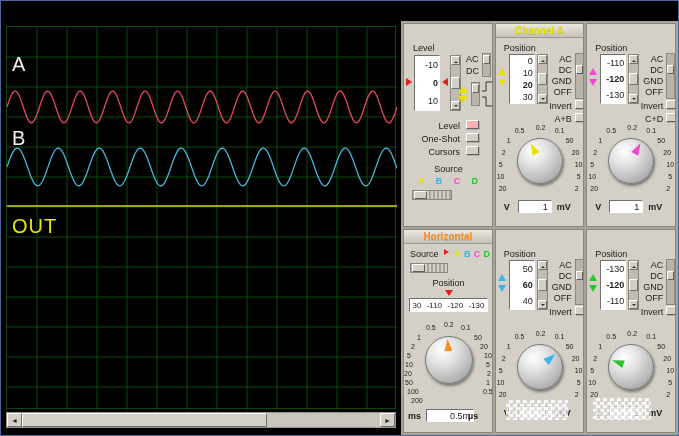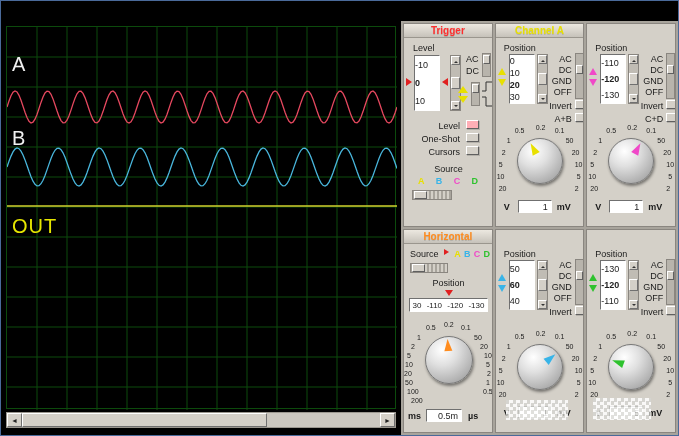--- a/index.html
+++ b/index.html
@@ -34,21 +34,21 @@
   
   .panel-region{flex:1;display:grid;grid-template-columns:1fr 1fr 1fr;grid-template-rows:1fr 1fr;
     gap:2px;padding:2px;background:#a8a49c;}
   section{position:relative;background:#d4d0c8;border:1px solid #8a8680;overflow:hidden;}
   .sec-title{height:14px;line-height:14px;text-align:center;font-size:10px;font-weight:bold;
     background:linear-gradient(#ece8e0,#c6c2ba);border-bottom:1px solid #9a968e;text-shadow:0 1px 0 #00000022;}
 
   .lbl{position:absolute;font-size:9px;color:#1a1a1a;}
   .numbox{position:absolute;background:#fff;border:1px solid;border-color:#707070 #fff #fff #707070;
     display:flex;flex-direction:column;justify-content:space-around;cursor:pointer;}
-  .numrow{font-size:9px;line-height:10px;padding-right:1px;color:#222;}
+  .numrow{font-size:9px;line-height:10px;text-align:right;padding-right:1px;color:#222;}
   .numrow.sel{font-weight:bold;}
   .numbox-h{position:absolute;background:#fff;border:1px solid;border-color:#707070 #fff #fff #707070;
     display:flex;flex-direction:row;justify-content:space-around;align-items:center;cursor:pointer;}
   .numbox-h span{font-size:8px;color:#222;}
 
   .vscroll{position:absolute;width:11px;background:#c0bcb4;border:1px solid #8a8680;cursor:pointer;}
   .vs-arrow{position:absolute;left:0;width:9px;height:9px;background:#d4d0c8;border:1px solid;border-color:#fff #707070 #707070 #fff;}
   .vs-up{top:0;}.vs-down{bottom:0;}
   .vs-arrow::after{content:"";position:absolute;left:2px;border:2px solid transparent;}
   .vs-up::after{top:2px;border-bottom-color:#333;}
@@ -143,21 +143,20 @@
       <div class="hscrollbar">
         <span class="sb-btn sb-left">◄</span>
         <span class="sb-thumb"></span>
         <span class="sb-btn sb-right">►</span>
       </div>
     </div>
 
     <div class="panel-region">
 
       <section>
-        <div class="sec-title" style="color: rgb(255, 46, 46);">Trigger</div>
         <span class="lbl" style="left:9px;top:19px;">Level</span>
 
         <span class="tri tri-r" style="left:2px;top:54px;"></span>
         <div class="numbox" style="left:10px;top:31px;width:26px;height:56px;">
           <div class="numrow">-10</div>
           <div class="numrow sel">0</div>
           <div class="numrow">10</div>
         </div>
         <span class="tri tri-l" style="left:38px;top:54px;"></span>
         <div class="vscroll" style="left:46px;top:31px;height:56px;">
@@ -346,21 +345,21 @@
           <span class="klabel" style="left:83px;top:54px;">2</span>
           <span class="klabel" style="left:82px;top:63px;">1</span>
           <span class="klabel" style="left:79px;top:72px;">0.5</span>
           <div class="knob" style="left:21px;top:20px;width:48px;height:48px;">
             <div class="pwrap" style="--angle: -4;">
               <span class="pointer" style="border-bottom-color: rgb(255, 140, 30);"></span>
             </div>
           </div>
         </div>
         <span class="unit" style="left:4px;top:181px;">ms</span>
-        <span class="valbox" style="left:22px;top:179px;width:36px;">0.5m</span>
+        <span class="valbox" style="left:22px;top:179px;width:48px;">0.5m</span>
         <span class="unit" style="left:64px;top:181px;">µs</span>
       </section>
 
       <section>
         <span class="lbl" style="left:8px;top:19px;">Position</span>
         <span class="tri ch-up" style="left: 2px; top: 44px; border-bottom-color: rgb(56, 180, 232);"></span>
         <span class="tri ch-down" style="left: 2px; top: 55px; border-top-color: rgb(56, 180, 232);"></span>
         <div class="numbox" style="left:13px;top:30px;width:26px;height:50px;">
           <div class="numrow">50</div>
           <div class="numrow sel">60</div>

